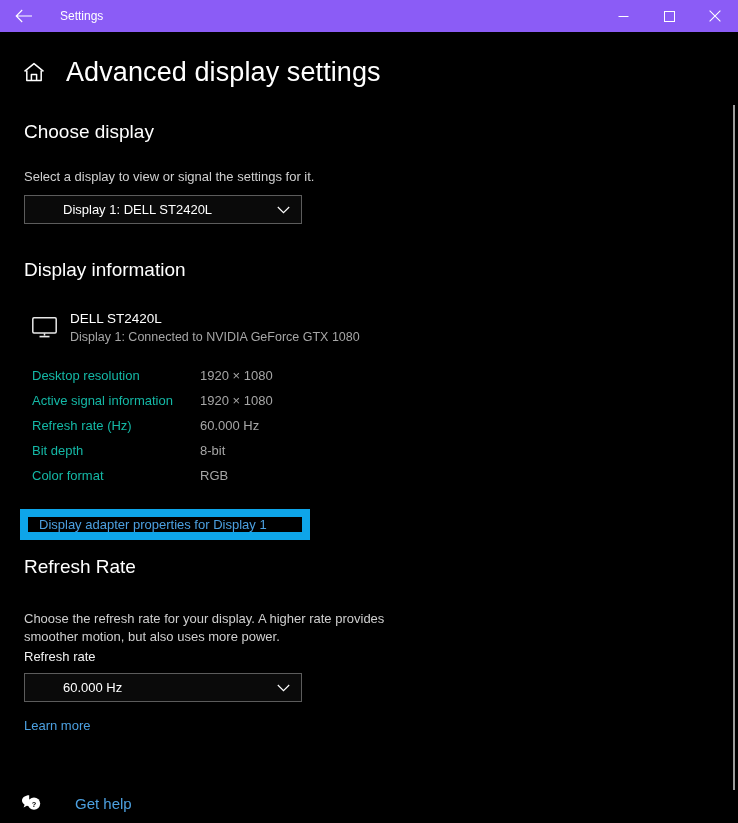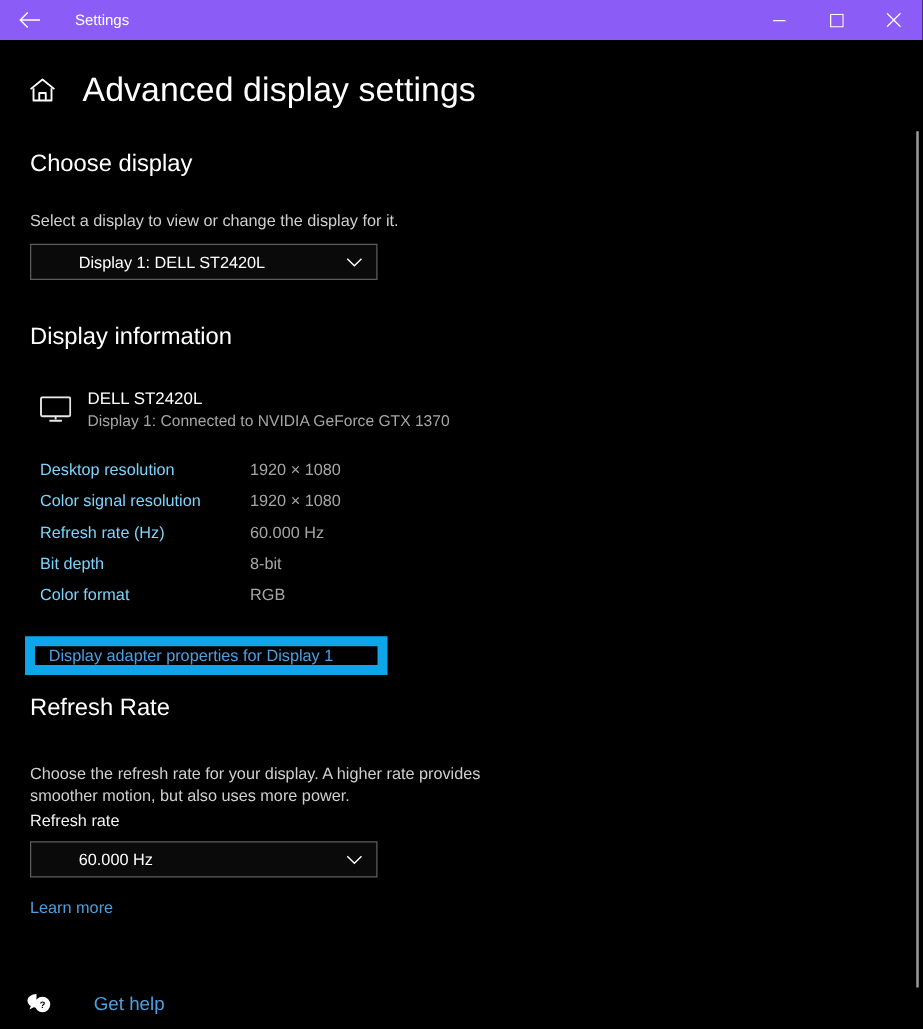--- a/index.html
+++ b/index.html
@@ -150,21 +150,21 @@
     width: 420px;
   }
   .info-row {
     position: relative;
     height: 25px;
   }
   .info-label {
     position: absolute;
     left: 32px; top: 0;
     font-size: 13px;
-    color: #7dd3fc;
+    color: #14b8a6;
     white-space: nowrap;
     text-align: right;
   }
   .info-value {
     position: absolute;
     left: 200px; top: 0;
     font-size: 13px;
     color: #a6a6a6;
     white-space: nowrap;
   }
@@ -259,21 +259,21 @@
       <path d="M3.8 8.6 V18.4 H18.2 V8.6" stroke="#ffffff" stroke-width="1.5" fill="none" stroke-linejoin="round"></path>
       <path d="M8.4 18.4 V12.4 H13.6 V18.4" stroke="#ffffff" stroke-width="1.5" fill="none" stroke-linejoin="round"></path>
     </svg>
   </div>
   <div class="page-title">Advanced display settings</div>
 </div>
 
 <div class="content">
 
   <div class="section-title" style="position:absolute; top:16px;">Choose display</div>
-  <div class="body-text" style="position:absolute; top:63px;">Select a display to view or change the display for it.</div>
+  <div class="body-text" style="position:absolute; top:63px;">Select a display to view or signal the settings for it.</div>
 
   <div class="combo" style="top:90px;">
     <span class="combo-value">Display 1: DELL ST2420L</span>
     <span class="combo-chevron">
       <svg width="13" height="8" viewBox="0 0 13 8">
         <path d="M0.8 1 L6.5 6.6 L12.2 1" stroke="#ffffff" stroke-width="1.15" fill="none"></path>
       </svg>
     </span>
   </div>
 
@@ -281,30 +281,30 @@
 
   <div class="monitor-row" style="top:212px;">
     <span class="monitor-icon">
       <svg width="25" height="21" viewBox="0 0 25 21">
         <rect x="0.8" y="0.8" width="23.4" height="15.2" rx="1.2" stroke="#e8e8e8" stroke-width="1.5" fill="none"></rect>
         <path d="M12.5 16.2 V18.6" stroke="#e8e8e8" stroke-width="1.5" fill="none"></path>
         <path d="M7.5 19.6 H17.5" stroke="#e8e8e8" stroke-width="1.6" fill="none"></path>
       </svg>
     </span>
     <span class="monitor-name">DELL ST2420L</span>
-    <span class="monitor-sub">Display 1: Connected to NVIDIA GeForce GTX 1370</span>
+    <span class="monitor-sub">Display 1: Connected to NVIDIA GeForce GTX 1080</span>
   </div>
 
   <div class="info-table" id="info-table" style="top:263px;">
       <div class="info-row">
         <span class="info-label">Desktop resolution</span>
         <span class="info-value">1920 × 1080</span>
       </div>
       <div class="info-row">
-        <span class="info-label">Color signal resolution</span>
+        <span class="info-label">Active signal information</span>
         <span class="info-value">1920 × 1080</span>
       </div>
       <div class="info-row">
         <span class="info-label">Refresh rate (Hz)</span>
         <span class="info-value">60.000 Hz</span>
       </div>
       <div class="info-row">
         <span class="info-label">Bit depth</span>
         <span class="info-value">8-bit</span>
       </div>

